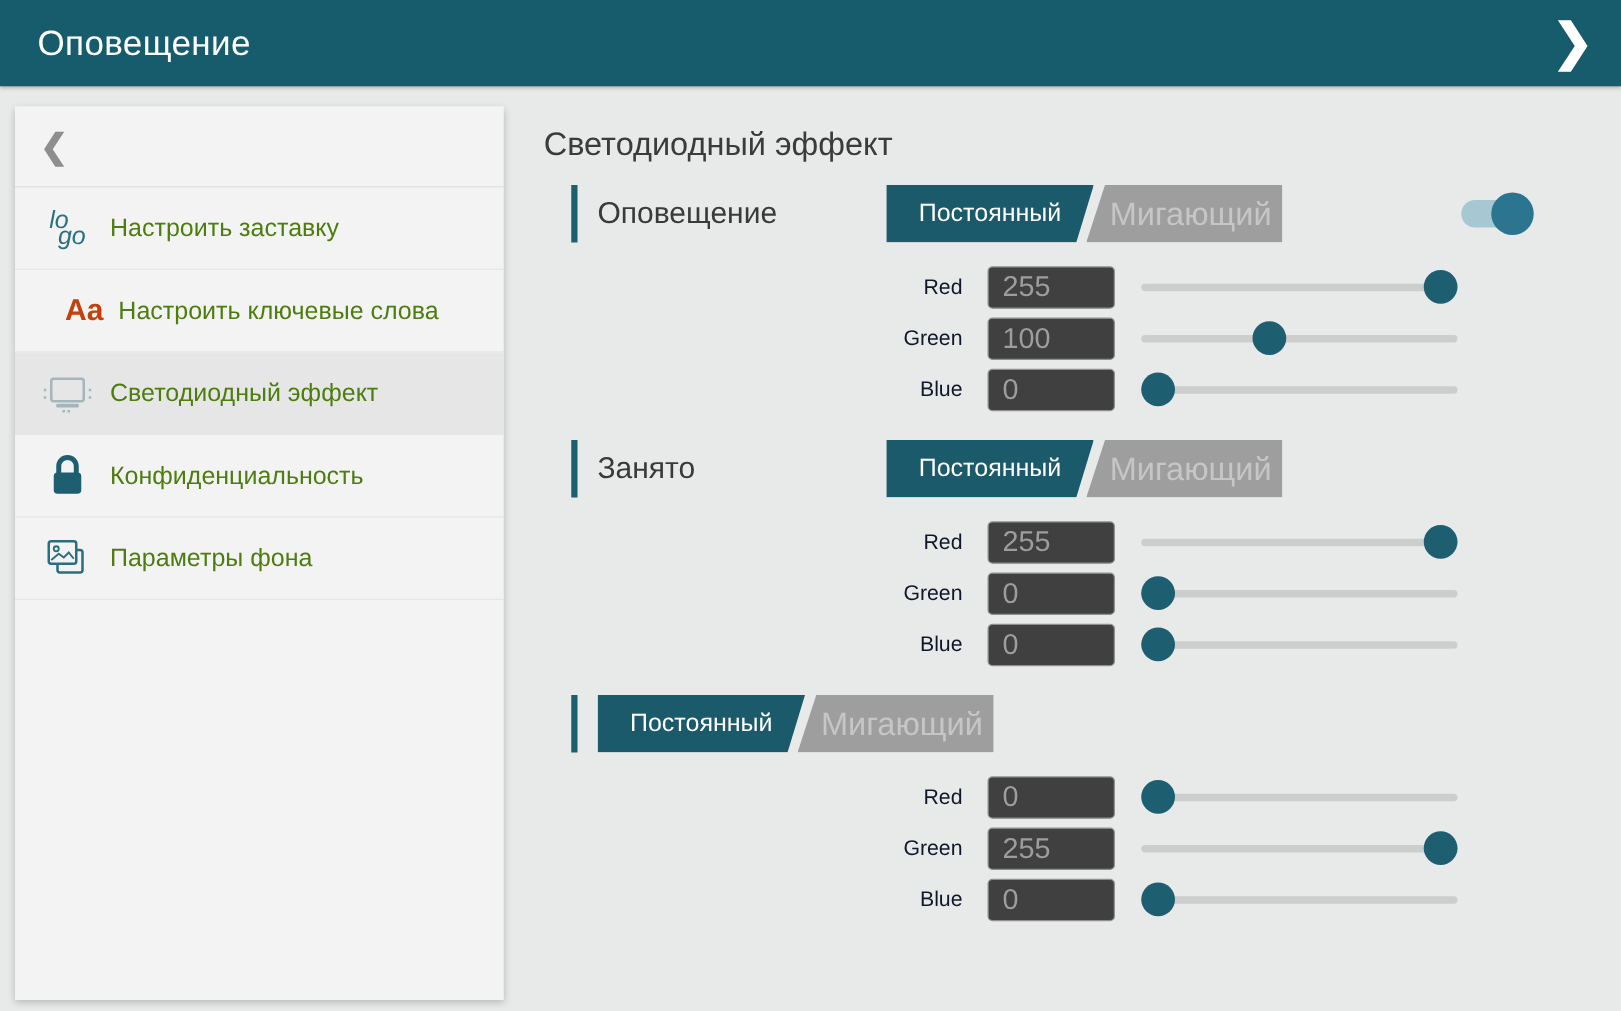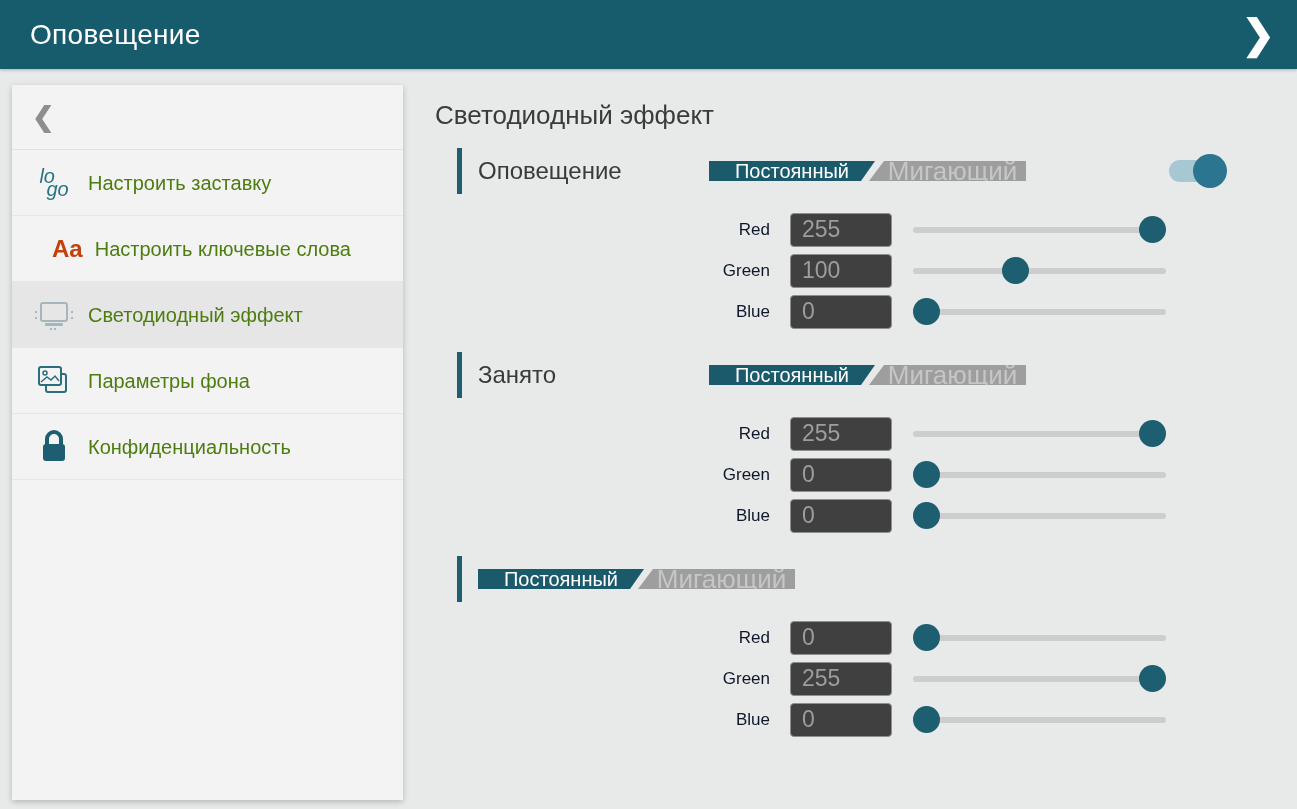--- a/index.html
+++ b/index.html
@@ -24,21 +24,21 @@
   .logo-icon{color:#2a7183;font-size:20px;line-height:13px;text-align:left;font-style:italic;}
   .logo-icon .l2{display:block;margin-left:7px;}
   .aa-icon{color:#c2410c;font-size:24px;font-weight:bold;margin-left:20px;}
 
   
   .main{position:absolute;left:435px;top:69px;right:0;bottom:0;}
   .main-title{font-size:26px;color:#3b3b3b;margin:31px 0 17px 0;font-weight:400;}
   .section-head{display:flex;align-items:center;height:46px;}
   .section-head .bar{width:5px;height:46px;background:#1d5f70;margin-left:22px;margin-right:16px;}
   .section-label{font-size:24px;color:#3a3a3a;width:231px;}
-  .segmented{position:relative;width:317px;height:20px;}
+  .segmented{position:relative;width:317px;height:46px;}
   .seg-on{position:absolute;left:0;top:0;bottom:0;width:166px;background:#1b5a6b;
     clip-path:polygon(0 0,100% 0,calc(100% - 14px) 100%,0 100%);
     display:flex;align-items:center;justify-content:center;cursor:pointer;}
   .seg-on span{color:#fff;font-size:20px;font-weight:500;}
   .seg-off{position:absolute;left:160px;top:0;bottom:0;right:0;background:#9e9e9e;
     clip-path:polygon(15px 0,100% 0,100% 100%,0 100%);
     display:flex;align-items:center;justify-content:center;cursor:pointer;}
   .seg-off span{color:#c6c6c6;font-size:26px;margin-left:10px;}
 
   .toggle{position:relative;width:58px;height:36px;margin-left:auto;margin-right:70px;cursor:pointer;}
@@ -98,38 +98,38 @@
           <line x1="38" y1="14" x2="40" y2="14" stroke="#a3b6bb" stroke-width="2"></line>
           <line x1="38" y1="20" x2="40" y2="20" stroke="#a3b6bb" stroke-width="2"></line>
           <line x1="17" y1="31" x2="25" y2="31" stroke="#a3b6bb" stroke-width="2" stroke-dasharray="2 2"></line>
         </svg>
       </span>
       <span class="side-label">Светодиодный эффект</span>
     </div>
 
     <div class="side-item">
       <span class="side-icon">
+        <svg width="34" height="38" viewBox="0 0 34 38">
+          <path d="M10 17 v-6 a7 7 0 0 1 14 0 v6" fill="none" stroke="#1d5e71" stroke-width="4"></path>
+          <rect x="6" y="16" width="22" height="17" rx="3" fill="#1d5e71"></rect>
+        </svg>
+      </span>
+      <span class="side-label">Конфиденциальность</span>
+    </div>
+
+    <div class="side-item">
+      <span class="side-icon">
         <svg width="40" height="38" viewBox="0 0 40 38">
           <rect x="12" y="12" width="20" height="18" rx="2" fill="none" stroke="#2a6e80" stroke-width="2"></rect>
           <rect x="5" y="5" width="22" height="18" rx="2" fill="#f3f3f3" stroke="#2a6e80" stroke-width="2"></rect>
           <circle cx="11" cy="11" r="2" fill="none" stroke="#2a6e80" stroke-width="1.5"></circle>
           <path d="M7 20 l6 -5 4 3 4 -4 4 5" fill="none" stroke="#2a6e80" stroke-width="1.5"></path>
         </svg>
       </span>
       <span class="side-label">Параметры фона</span>
-    </div>
-
-    <div class="side-item">
-      <span class="side-icon">
-        <svg width="34" height="38" viewBox="0 0 34 38">
-          <path d="M10 17 v-6 a7 7 0 0 1 14 0 v6" fill="none" stroke="#1d5e71" stroke-width="4"></path>
-          <rect x="6" y="16" width="22" height="17" rx="3" fill="#1d5e71"></rect>
-        </svg>
-      </span>
-      <span class="side-label">Конфиденциальность</span>
     </div>
   </div>
 
   <div class="main">
     <div class="main-title">Светодиодный эффект</div>
 
     <div class="section first">
       <div class="section-head">
         <div class="bar"></div>
         <div class="section-label">Оповещение</div>

